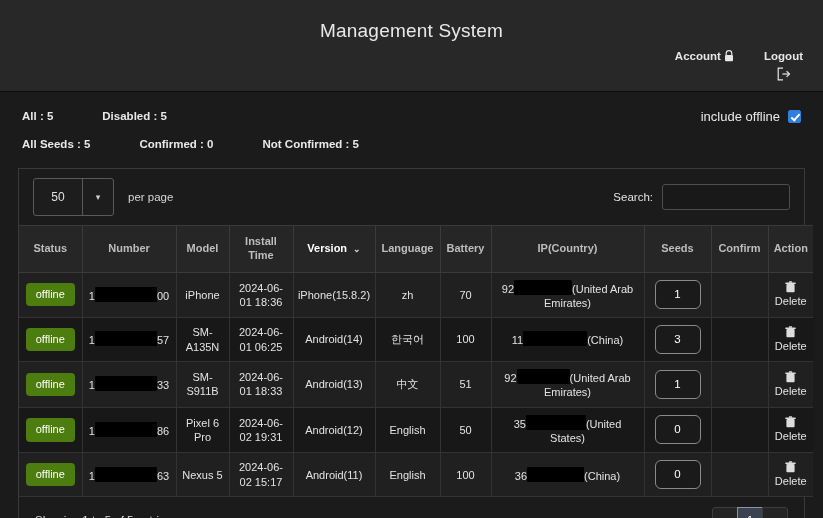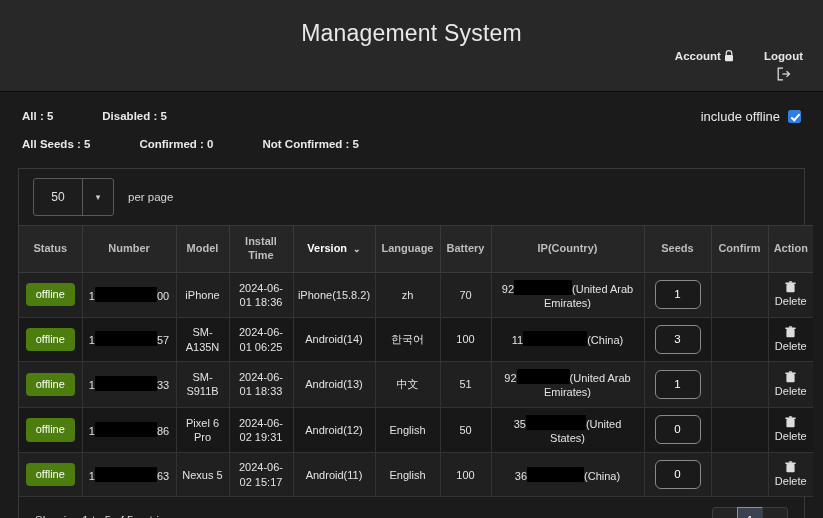--- a/index.html
+++ b/index.html
@@ -15,21 +15,21 @@
 
   
   .header {
     height: 92px;
     background: #282828;
     position: relative;
     border-bottom: 1px solid #0d0d0d;
   }
   .app-title {
     text-align: center;
-    font-size: 23px;
+    font-size: 19px;
     color: #e8e8e8;
     padding-top: 20px;
     letter-spacing: .2px;
     font-weight: 400;
   }
   .header-actions {
     position: absolute;
     right: 20px;
     top: 48px;
     display: flex;
@@ -299,20 +299,24 @@
 </div>
 
 <div class="card">
 
   <div class="card-top">
     <div class="select-wrap">
       <span class="select-val">50</span>
       <span class="select-arrow">▾</span>
     </div>
     <span class="per-page-label">per page</span>
+    <div class="search-box">
+      <span class="search-label">Search:</span>
+      <input class="search-input" type="text" placeholder="" style="">
+    </div>
   </div>
 
   <table class="dt">
     <colgroup>
       <col style="width:63px">
         <col style="width:94px">
         <col style="width:53px">
         <col style="width:64px">
       <col style="width:82px">
         <col style="width:65px">

